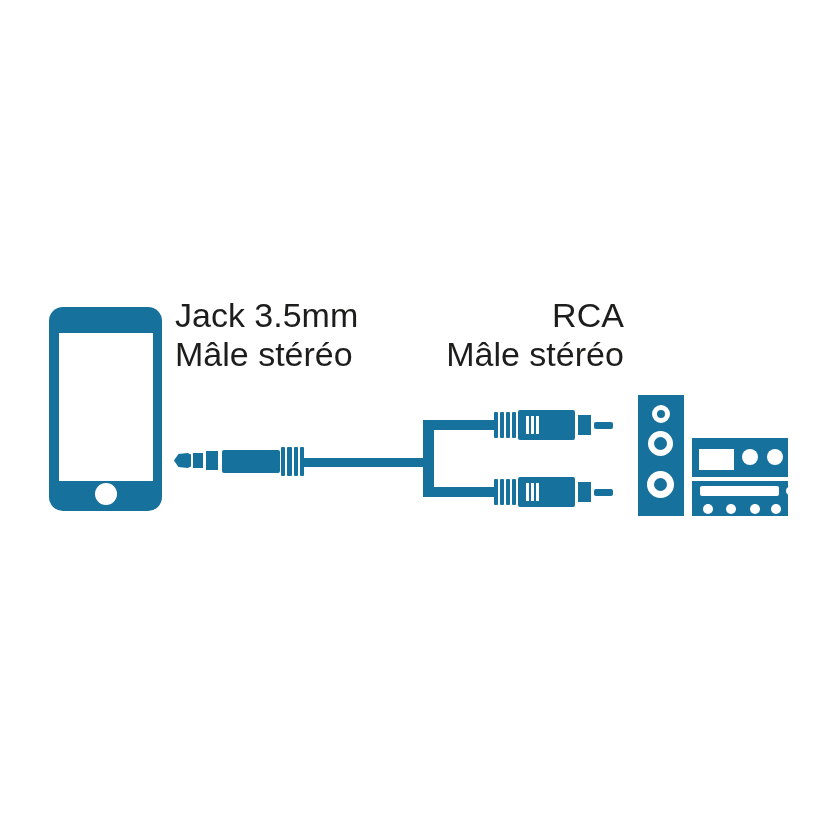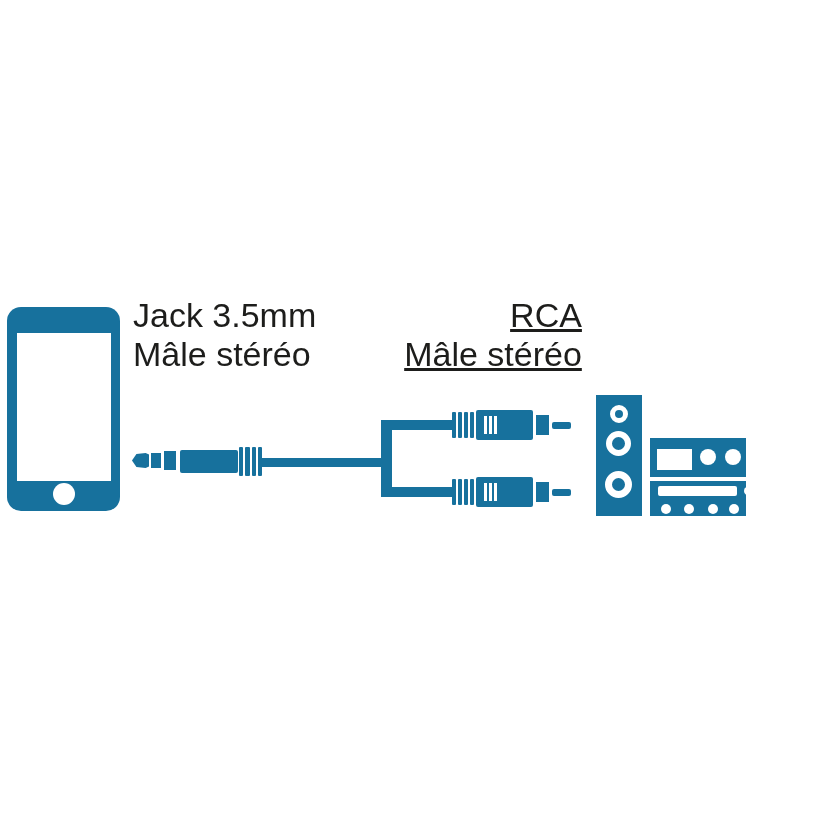--- a/index.html
+++ b/index.html
@@ -9,34 +9,35 @@
   body {
     font-family: "Liberation Sans", sans-serif;
     background: #ffffff;
   }
   .canvas {
     position: relative;
     width: 746px;
     height: 815px;
     background: var(--background, #ffffff);
     overflow: hidden;
+    margin-left: 42px;
   }
   .abs { position: absolute; }
   .fill { background: var(--accent, #17719D); }
   .white { background: #ffffff; }
 
   
   .label {
     position: absolute;
     font-size: 34px;
     line-height: 1.08;
     color: var(--text, #1d1d1b);
     white-space: nowrap;
   }
-  .centered { transform: translateX(-50%); text-decoration: underline; }
+  .centered { transform: translateX(-50%); }
 
   
   .phone {
     left: 7px; top: 307px;
     width: 113px; height: 204px;
     border-radius: 14px;
   }
   .phone-screen {
     position: absolute;
     left: 10px; top: 26px;

